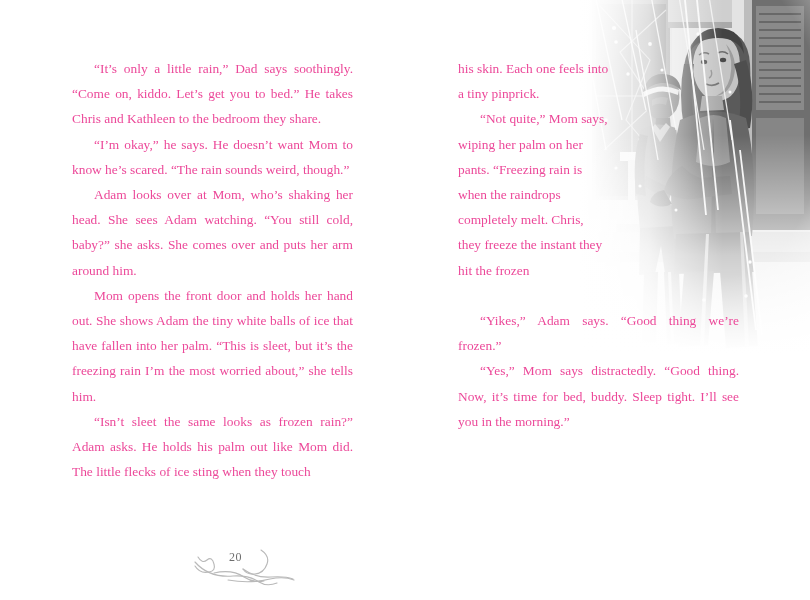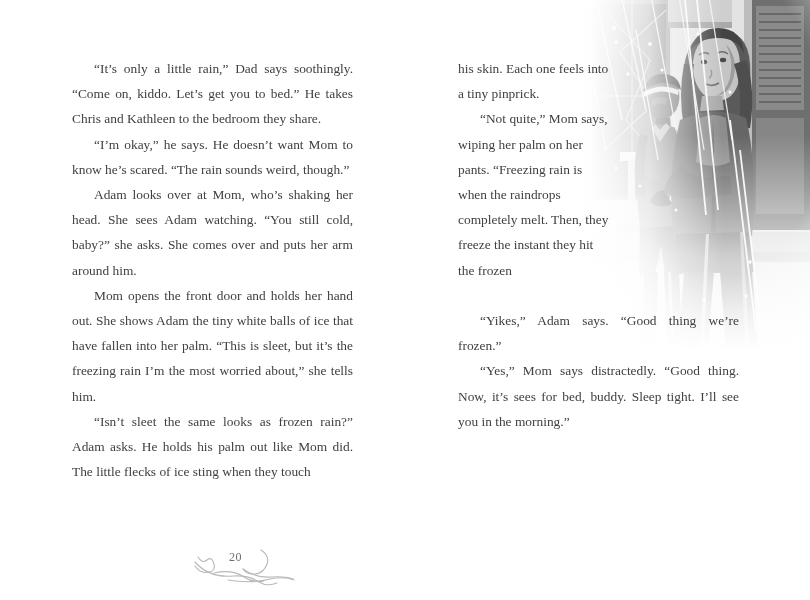--- a/index.html
+++ b/index.html
@@ -22,21 +22,21 @@
   .page{position:absolute;top:0;height:600px;}
   .page-left{left:0;width:405px;}
   .page-right{left:405px;width:405px;}
 
   .col{
     position:absolute;
     font-size:13.4px;
     line-height:25.2px;
     text-align:justify;
     text-justify:inter-word;
-    color:#404040;
+    color:#ec4899;
   }
   .col p{margin:0;text-indent:22px;}
   .col p.noind{text-indent:0;}
 
   .col-left{left:72px;top:56px;width:281px;}
 
   
   .col-right-top{left:53px;top:56px;width:152px;text-align:left;}
   .col-right-bottom{left:53px;top:308px;width:281px;}
 
@@ -270,23 +270,23 @@
           </g>
         </svg>
       </div>
       <div class="num">20</div>
     </div>
   </div>
 
   <div class="page page-right">
     <div class="col col-right-top">
       <p class="noind">his skin. Each one feels into a tiny pinprick.</p>
-      <p>“Not quite,” Mom says, wiping her palm on her pants. “Freezing rain is when the raindrops completely melt. Then, they freeze the instant they hit the frozen</p>
+      <p>“Not quite,” Mom says, wiping her palm on her pants. “Freezing rain is when the raindrops completely melt. Chris, they freeze the instant they hit the frozen</p>
     </div>
 
     <div class="col col-right-bottom">
       <p>“Yikes,” Adam says. “Good thing we’re frozen.”</p>
-      <p>“Yes,” Mom says distractedly. “Good thing. Now, it’s sees for bed, buddy. Sleep tight. I’ll see you in the morning.”</p>
+      <p>“Yes,” Mom says distractedly. “Good thing. Now, it’s time for bed, buddy. Sleep tight. I’ll see you in the morning.”</p>
     </div>
 
   </div>
 
 </div>
 
 </body></html>

